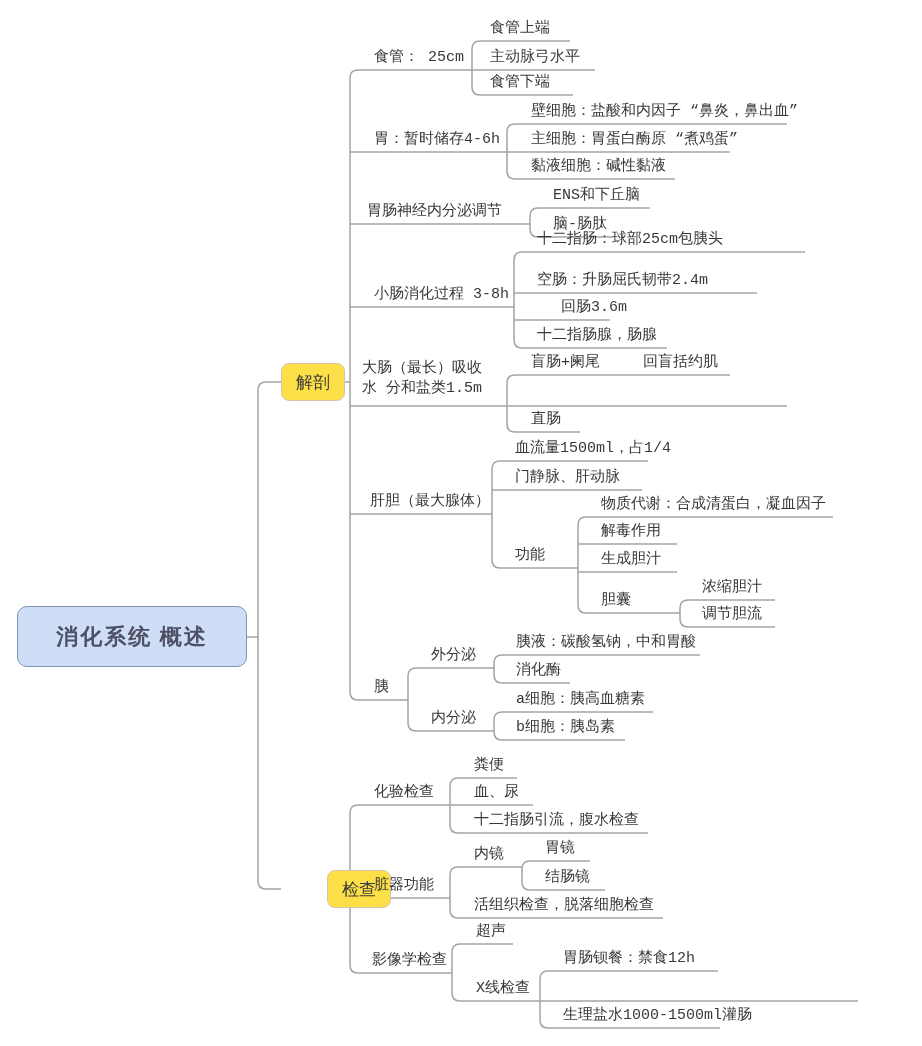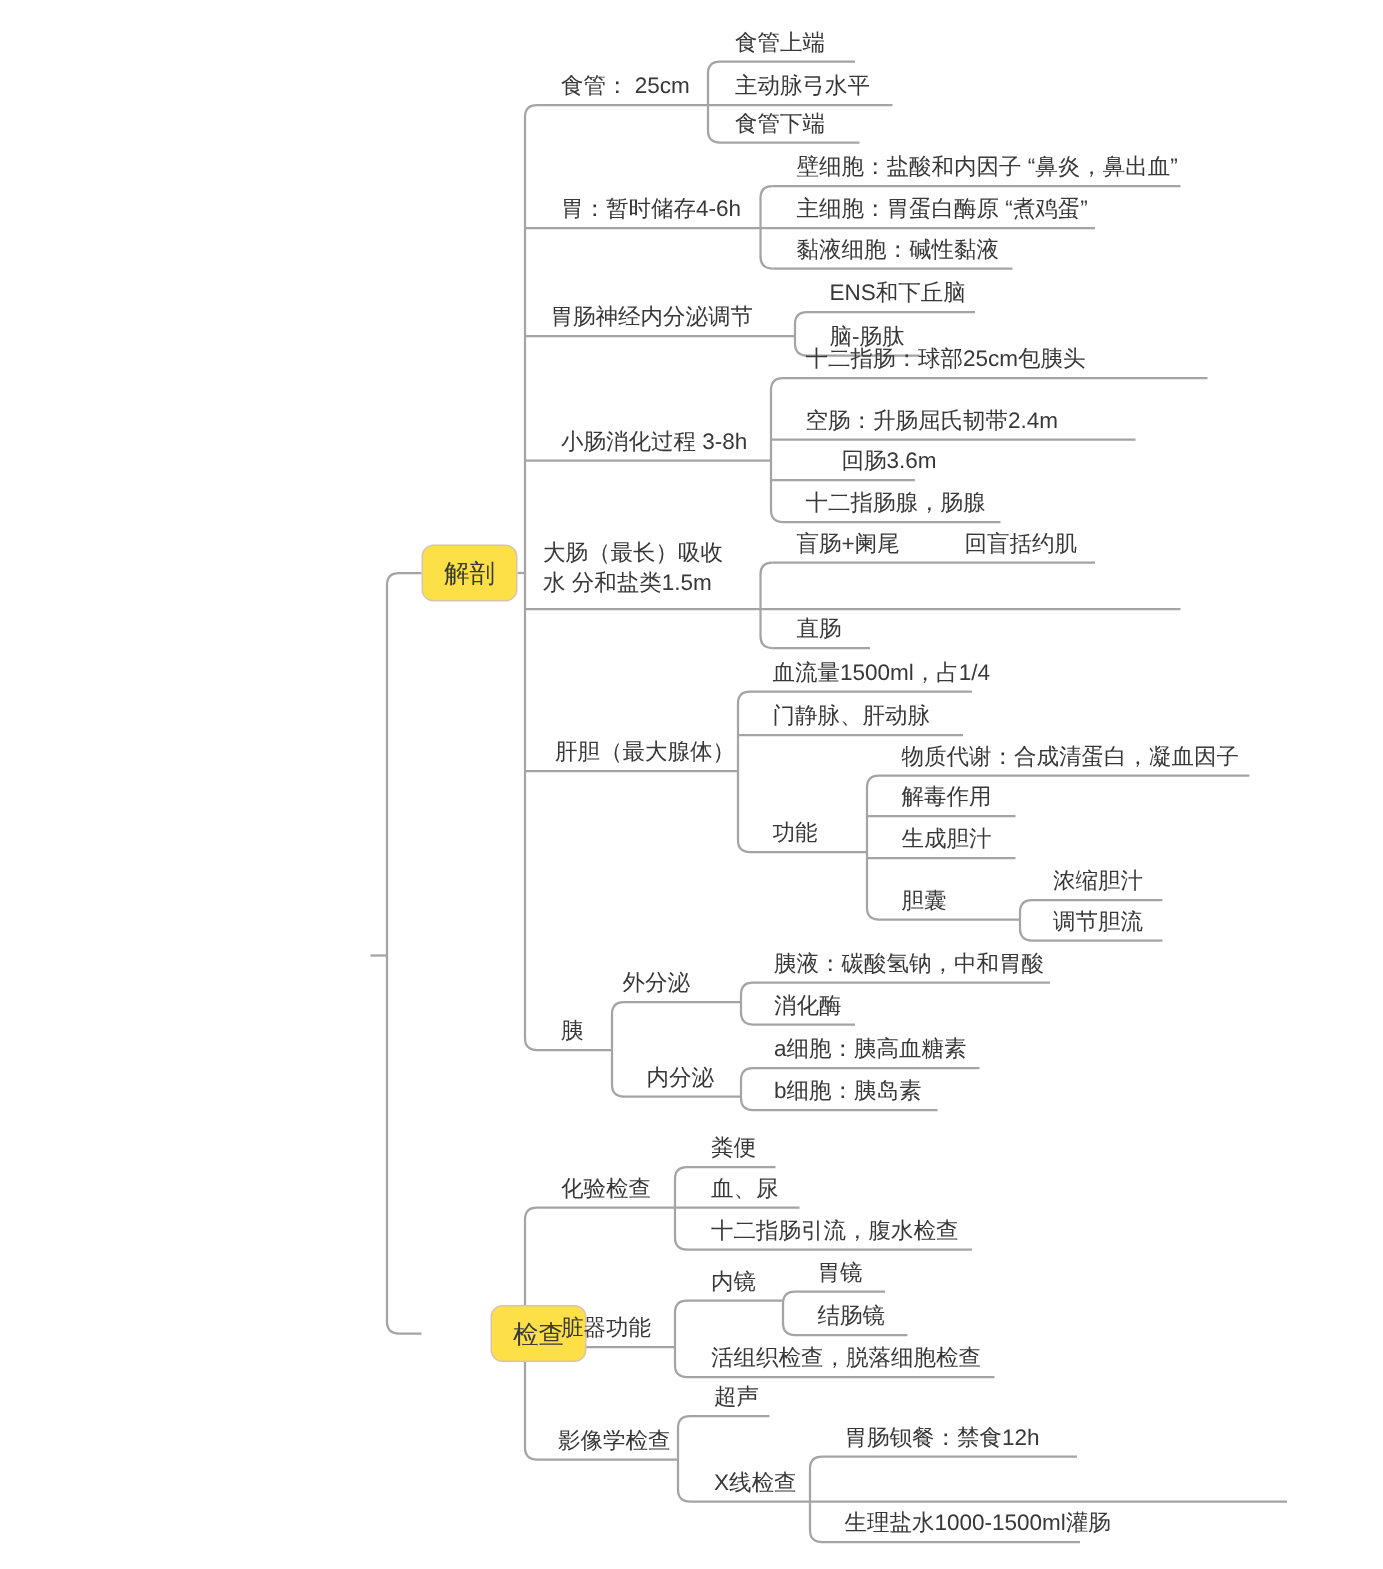--- a/index.html
+++ b/index.html
@@ -2,21 +2,21 @@
 <html><head>
 <meta charset="utf-8">
 <style>
   html,body{margin:0;padding:0;background:#ffffff;}
   #canvas{
     position:relative;width:922px;height:1046px;background:#ffffff;overflow:hidden;
     font-family:"Liberation Sans","DejaVu Sans",sans-serif;color:#383838;
   }
   #wires{position:absolute;left:0;top:0;width:922px;height:1046px;}
   .n{
-    position:absolute;font-size:15px;line-height:19px;white-space:nowrap;color:#383838;
+    position:absolute;font-size:15px;line-height:19px;white-space:nowrap;color:#383838;font-family:Liberation Mono, monospace;
   }
   .wrap2{white-space:normal;width:134px;line-height:20px;}
   .rootbox{
     position:absolute;left:17px;top:606px;width:230px;height:61px;
     background:#cfdef6;border:1.6px solid #8094b3;border-radius:10px;
     display:flex;align-items:center;justify-content:center;
     font-family:"Liberation Serif","DejaVu Serif",serif;font-weight:bold;
     font-size:22px;letter-spacing:2px;color:#4e5065;box-sizing:border-box;
   }
   .branchbox{
@@ -118,20 +118,21 @@
       <path d="M460,944 Q452,944 452,952 V993 Q452,1001 460,1001"></path>
       <path d="M460,944 H513"></path>
       <path d="M460,1001 H540"></path>
       <path d="M548,971 Q540,971 540,979 V1020 Q540,1028 548,1028"></path>
       <path d="M548,971 H718"></path>
       <path d="M540,1001 H858"></path>
       <path d="M548,1028 H720"></path>
     </g>
   </svg>
 
+  <div class="rootbox">消化系统 概述</div>
   <div class="branchbox" id="b-anatomy">解剖</div>
   <div class="branchbox" id="b-exam">检查</div>
 
   <div class="n" style="left:374px;top:48px">食管： 25cm</div>
   <div class="n" style="left:490px;top:19px">食管上端</div>
   <div class="n" style="left:490px;top:48px">主动脉弓水平</div>
   <div class="n" style="left:490px;top:73px">食管下端</div>
 
   <div class="n" style="left:374px;top:130px">胃：暂时储存4-6h</div>
   <div class="n" style="left:531px;top:102px">壁细胞：盐酸和内因子 “鼻炎，鼻出血”</div>
@@ -158,21 +159,21 @@
   <div class="n" style="left:515px;top:468px">门静脉、肝动脉</div>
   <div class="n" style="left:515px;top:546px">功能</div>
   <div class="n" style="left:601px;top:495px">物质代谢：合成清蛋白，凝血因子</div>
   <div class="n" style="left:601px;top:522px">解毒作用</div>
   <div class="n" style="left:601px;top:550px">生成胆汁</div>
   <div class="n" style="left:601px;top:591px">胆囊</div>
   <div class="n" style="left:702px;top:578px">浓缩胆汁</div>
   <div class="n" style="left:702px;top:605px">调节胆流</div>
 
   <div class="n" style="left:374px;top:678px">胰</div>
-  <div class="n" style="left:415px;top:646px">外分泌</div>
+  <div class="n" style="left:431px;top:646px">外分泌</div>
   <div class="n" style="left:516px;top:633px">胰液：碳酸氢钠，中和胃酸</div>
   <div class="n" style="left:516px;top:661px">消化酶</div>
   <div class="n" style="left:431px;top:709px">内分泌</div>
   <div class="n" style="left:516px;top:690px">a细胞：胰高血糖素</div>
   <div class="n" style="left:516px;top:718px">b细胞：胰岛素</div>
 
   <div class="n" style="left:374px;top:783px">化验检查</div>
   <div class="n" style="left:474px;top:756px">粪便</div>
   <div class="n" style="left:474px;top:783px">血、尿</div>
   <div class="n" style="left:474px;top:811px">十二指肠引流，腹水检查</div>

